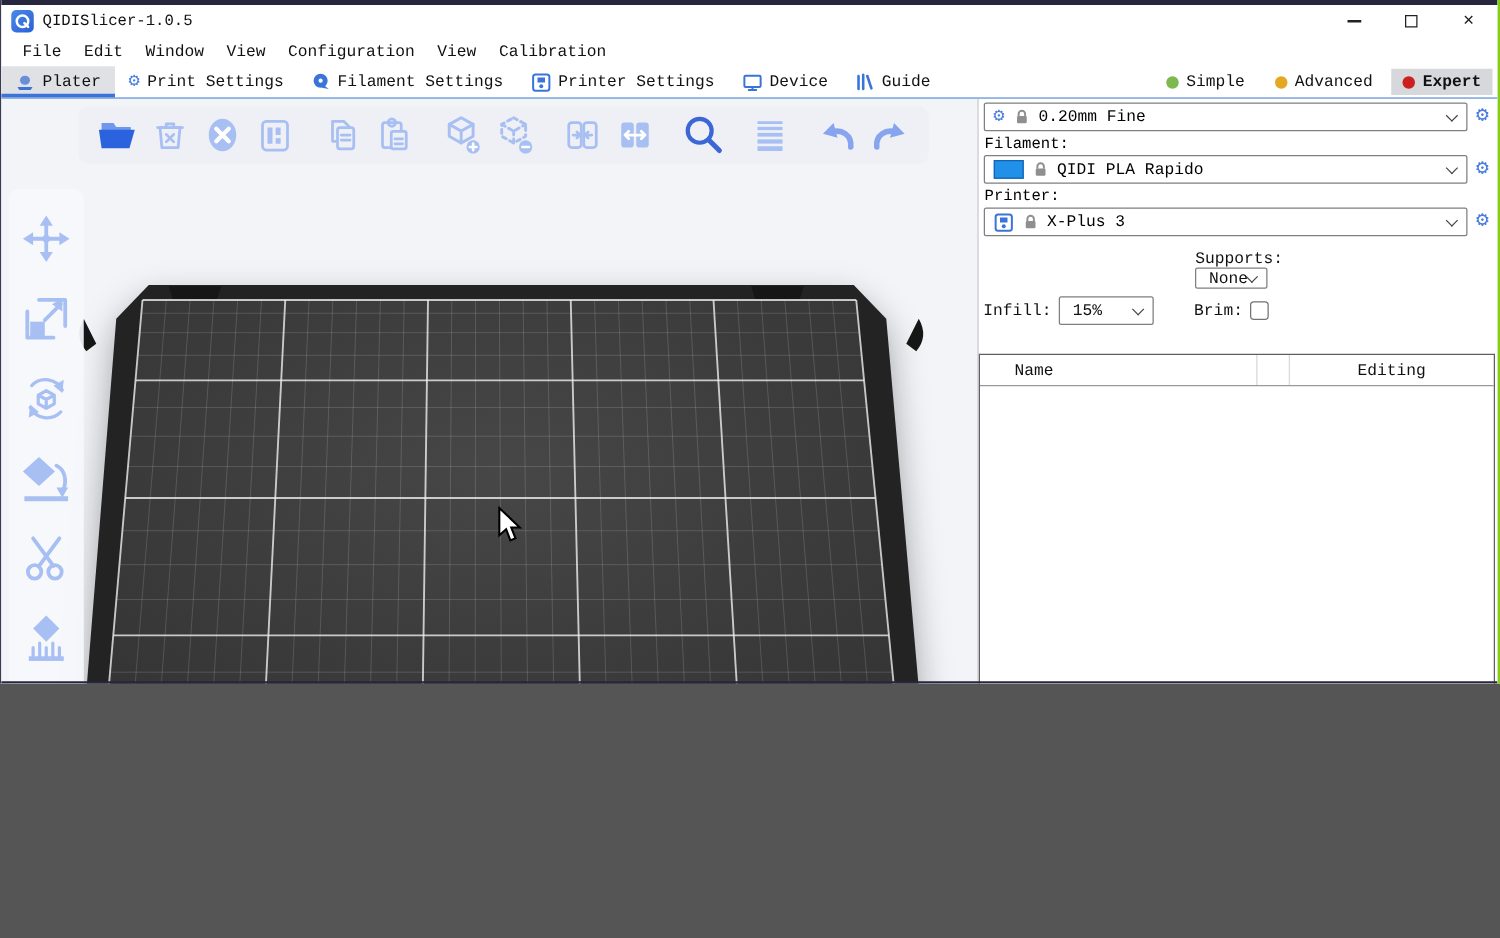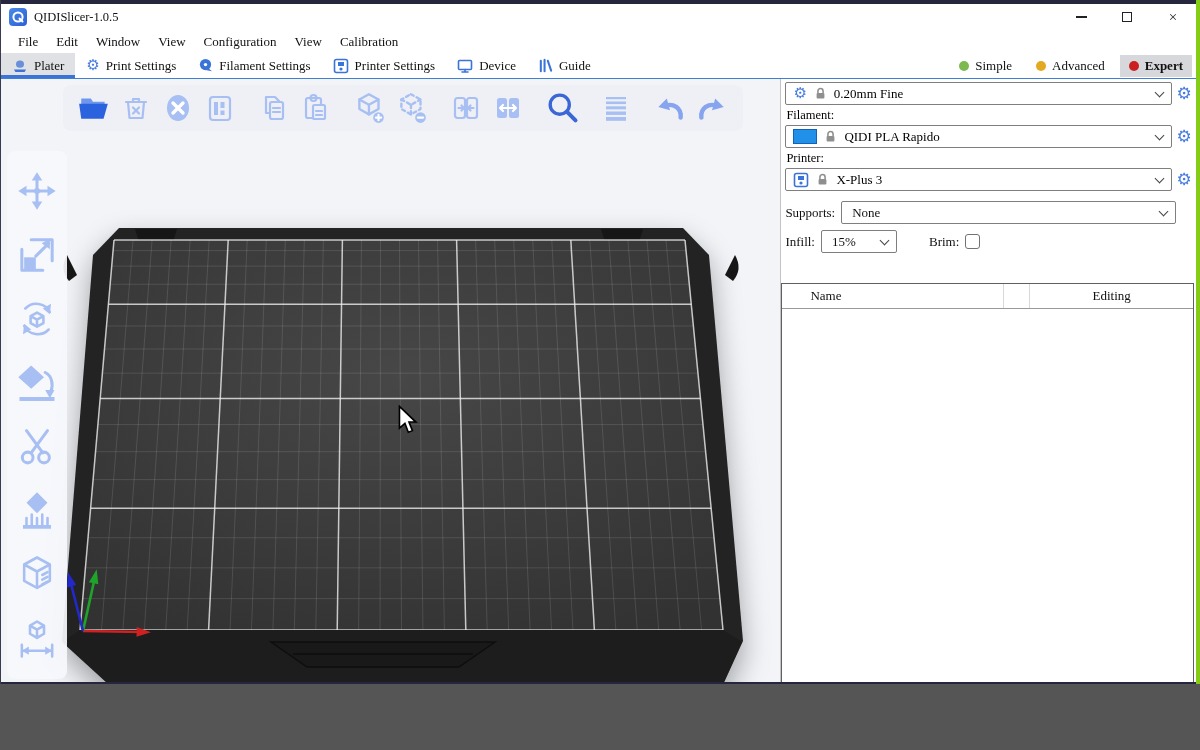--- a/index.html
+++ b/index.html
@@ -1,20 +1,20 @@
 <!DOCTYPE html>
 <html><head>
 <meta charset="utf-8">
 <style>
   html,body{margin:0;padding:0;background:#555;}
   *{box-sizing:border-box;}
   .window{
-    width:1200px;height:684px;position:relative;overflow:hidden;
-    font-family:Liberation Serif, serif;font-size:13px;color:#111;
-    background:#fff;border-left:1px solid #3a3a55;border-right:4px solid #84cc16;
+    width:1200px;height:547px;position:relative;overflow:hidden;
+    font-family:Liberation Mono, monospace;font-size:13px;color:#111;
+    background:#fff;border-left:1px solid #3a3a55;border-right:2px solid #84cc16;
   }
   .win-top-border{height:4px;background:#26263e;}
   .win-bottom-border{position:absolute;bottom:0;left:0;right:0;height:2px;background:#26263e;z-index:60;}
 
   
   .titlebar{height:26px;display:flex;align-items:center;background:#fff;padding-left:8px;}
   .app-icon{width:18px;height:18px;border-radius:4px;background:linear-gradient(135deg,#4a8ae8,#2a5fd6);
     display:flex;align-items:center;justify-content:center;margin-right:7px;}
   .app-icon svg{display:block;}
   .title-text{font-size:12.5px;color:#111;}
@@ -523,21 +523,21 @@
           <svg width="13" height="15" viewBox="0 0 15 15">
             <path d="M4.5 7V4.8a3 3 0 0 1 6 0V7" stroke="#8f8f8f" stroke-width="1.8" fill="none"></path>
             <rect x="3" y="6.8" width="9" height="6.6" rx="1.2" fill="#8f8f8f"></rect>
           </svg>
           <span class="combo-text">X-Plus 3</span>
           <span class="chev"></span>
         </div>
         <div class="ext-gear gear-glyph" style="font-size:17px;">⚙</div>
       </div>
 
-      <div class="row" style="margin-top:10px;">
+      <div class="row" style="margin-top:10px;flex-direction:column;">
         <span>Supports:</span>
         <div class="sel" style="flex:1;margin-left:6px;margin-right:18px;text-align:right;">
           <span>None</span>
           <span class="chev"></span>
         </div>
       </div>
 
       <div class="row" style="margin-top:6px;">
         <span>Infill:</span>
         <div class="sel" style="width:76px;margin-left:6px;">

